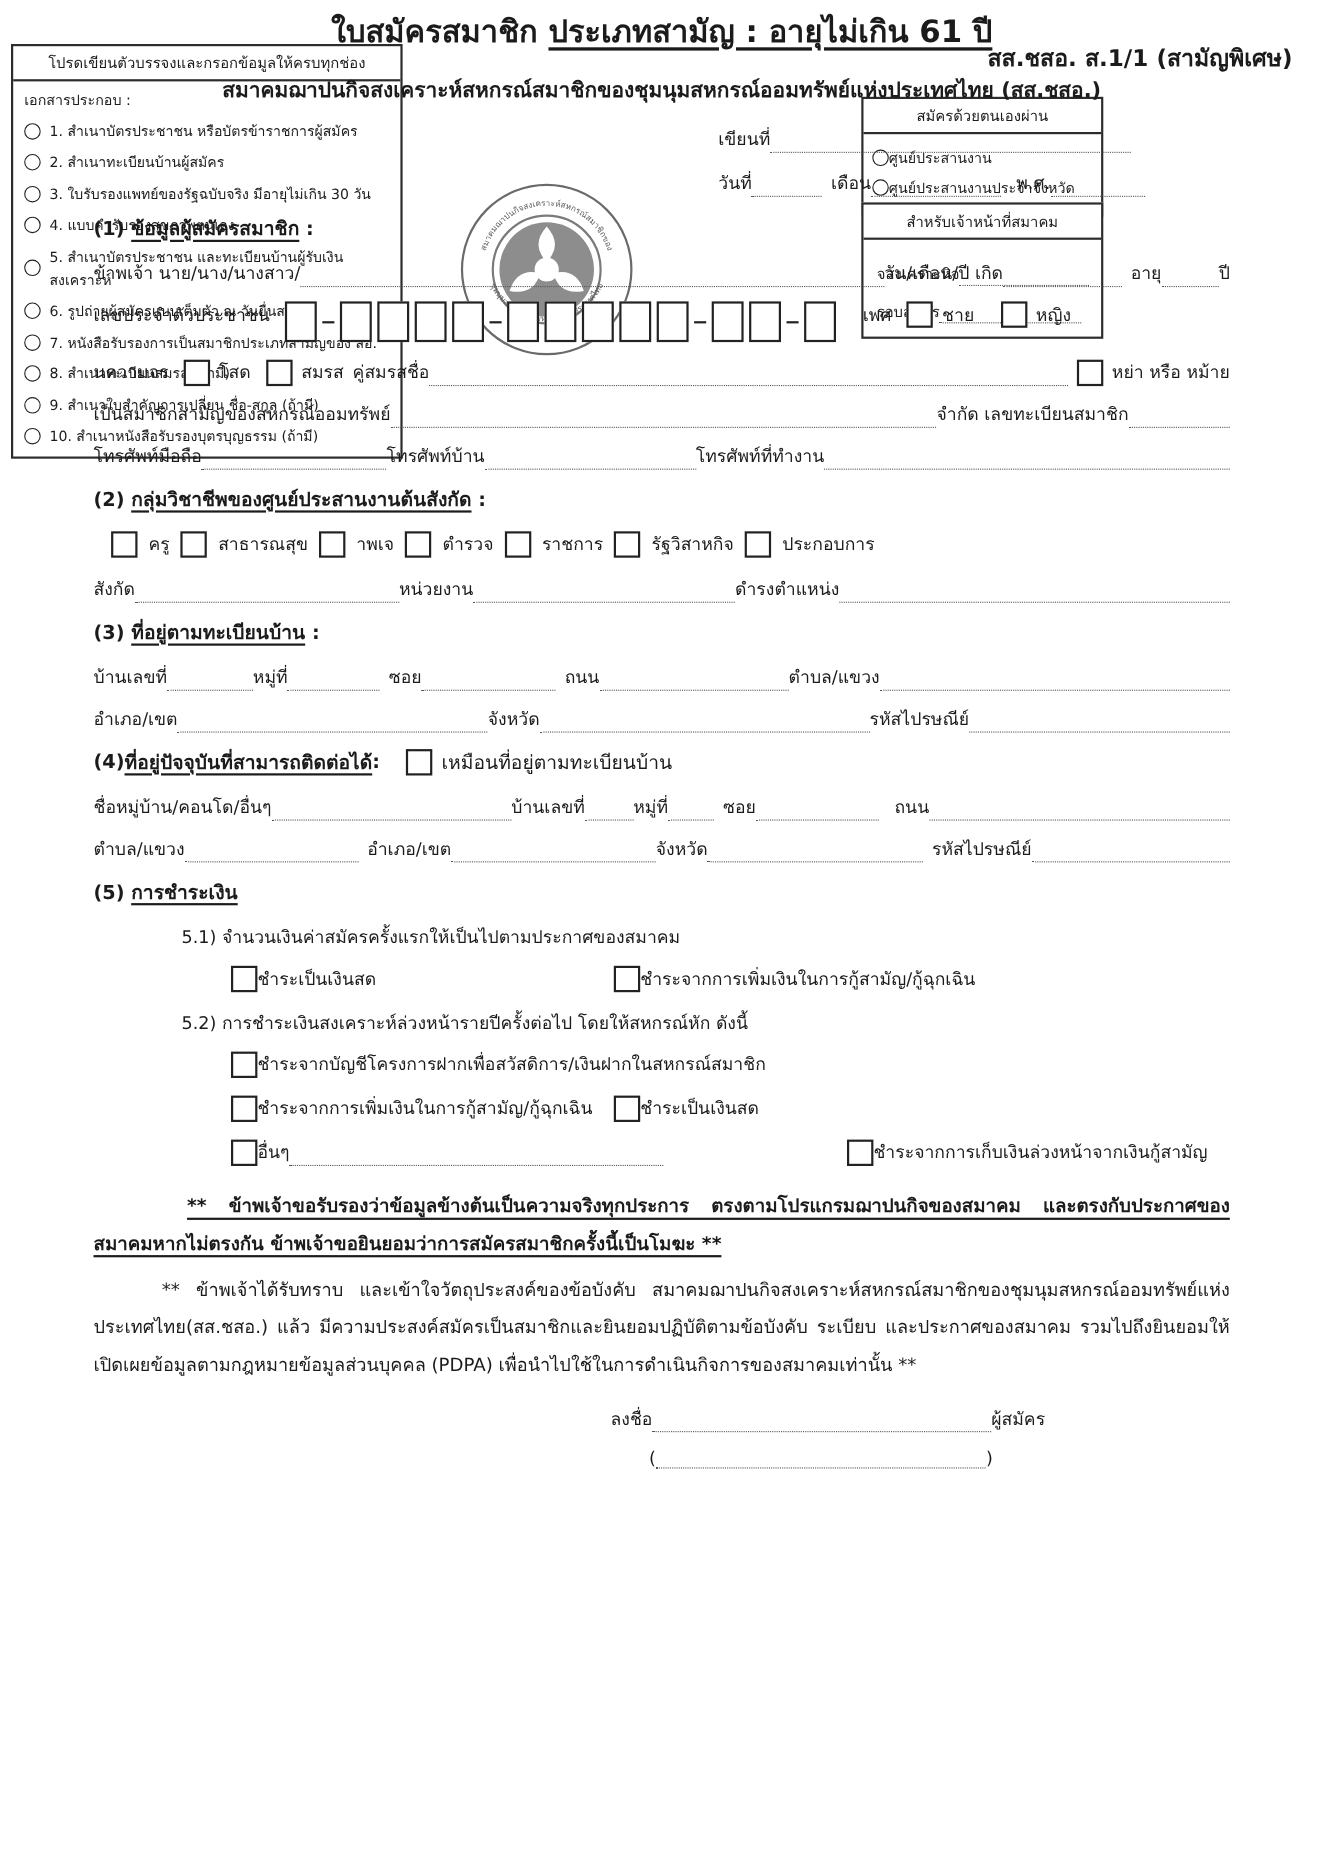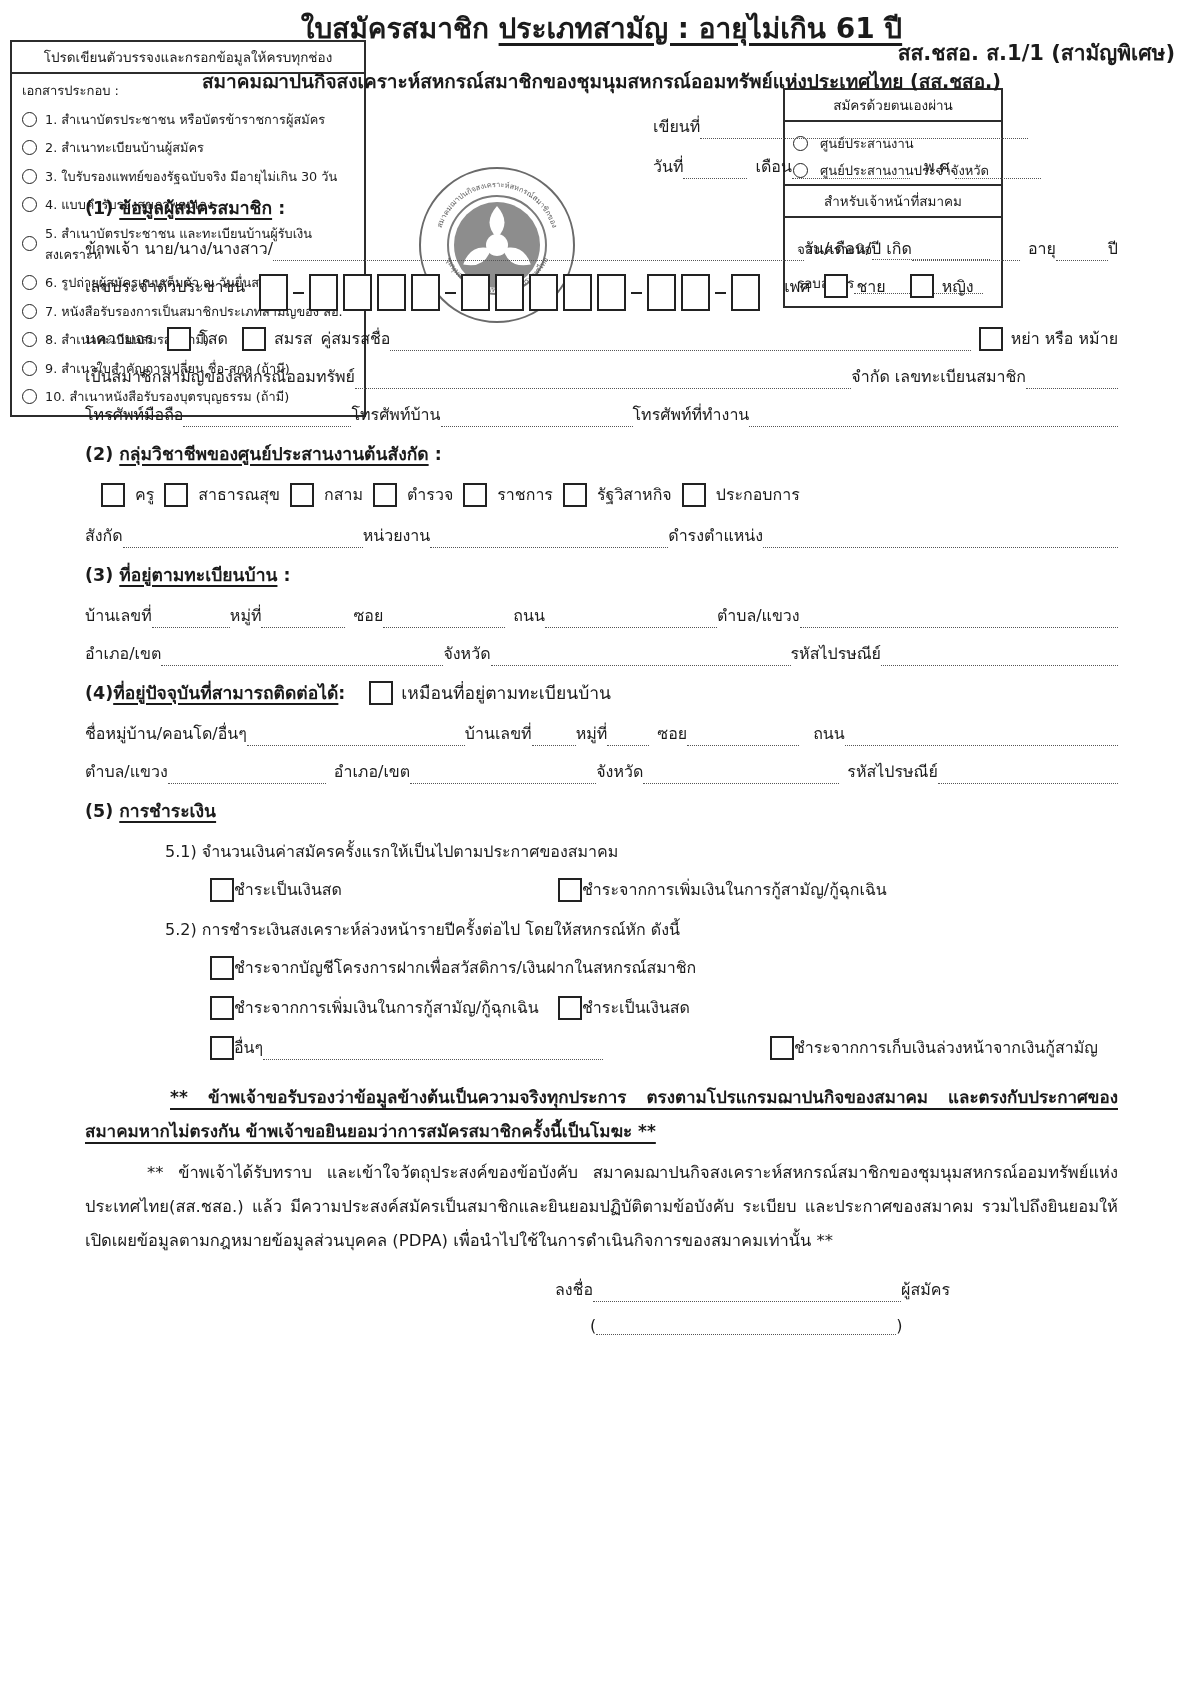--- a/index.html
+++ b/index.html
@@ -18,21 +18,21 @@
   .checklist { position:absolute; left:10px; top:40px; width:352px; }
   .checklist .items { padding:4px 8px 8px 8px; }
   .doc-sub { font-size:13px; margin:2px 0 4px 2px; }
   .doc-item { display:flex; align-items:center; gap:8px; margin:7.5px 0 0 2px; font-size:12.8px; }
   .ring { width:13px; height:13px; border:1.6px solid #222; border-radius:50%; flex:none; }
 
   .form-code { position:absolute; right:25px; top:36px; font-weight:bold; font-size:21px; white-space:nowrap; }
 
   .selfbox { position:absolute; left:783px; top:88px; width:216px; }
   .selfbox .opts { padding:5px 8px 8px 8px; }
-  .opt { display:flex; align-items:center; gap:12px; margin:6px 0; font-size:13px; }
+  .opt { display:flex; align-items:center; gap:0; margin:6px 0; font-size:13px; }
 
   .staffbox { position:absolute; left:783px; top:184px; width:216px; }
   .staffbox .flds { padding:8px 10px 12px 12px; }
   .sfld { display:flex; align-items:flex-end; font-size:13.5px; margin-top:12px; }
 
   .seal { position:absolute; left:417px; top:165px; width:160px; height:160px; }
 
   
   .row { display:flex; align-items:flex-end; margin-bottom:13px; }
   .lbl { white-space:nowrap; }
@@ -284,21 +284,21 @@
     </div>
 
     <div class="sec"><span>(2) </span><span class="u">กลุ่มวิชาชีพของศูนย์ประสานงานต้นสังกัด</span><span> :</span></div>
 
     <div class="row" style="align-items:center; margin-left:16px; gap:10px; margin-bottom:16px;">
       <span class="cb"></span>
         <span class="lbl">ครู</span>
       <span class="cb"></span>
         <span class="lbl">สาธารณสุข</span>
       <span class="cb"></span>
-        <span class="lbl">กสาม</span>
+        <span class="lbl">าพเจ</span>
       <span class="cb"></span>
         <span class="lbl">ตำรวจ</span>
       <span class="cb"></span>
         <span class="lbl">ราชการ</span>
       <span class="cb"></span>
         <span class="lbl">รัฐวิสาหกิจ</span>
       <span class="cb"></span>
         <span class="lbl">ประกอบการ</span>
     </div>
 

